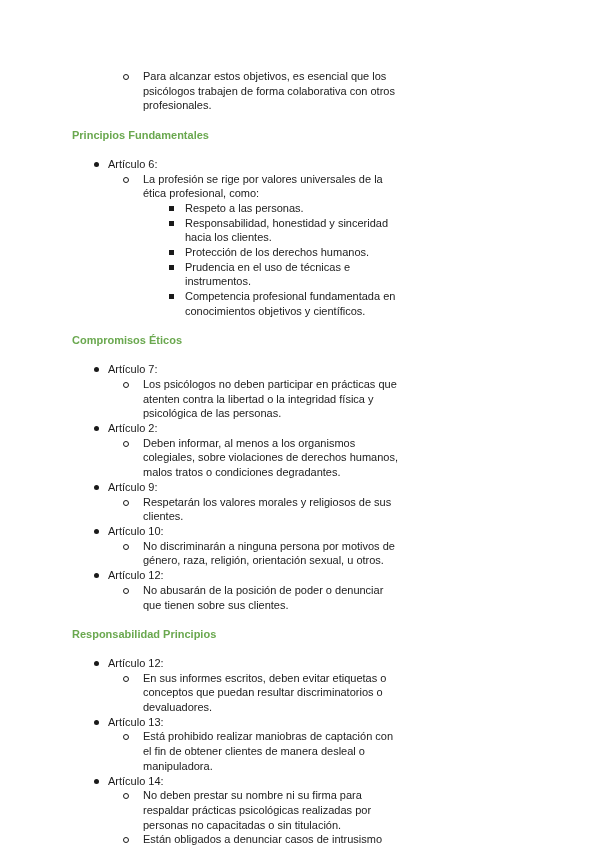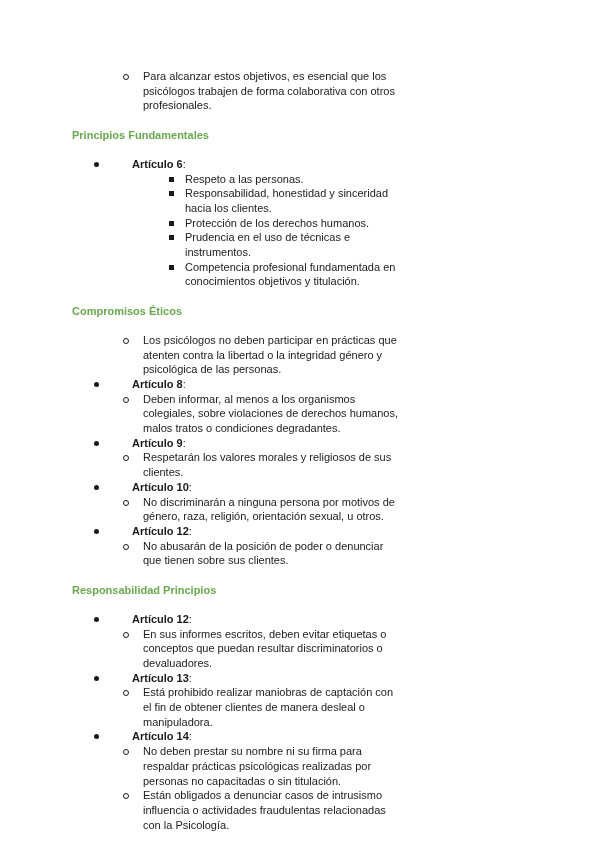--- a/index.html
+++ b/index.html
@@ -52,69 +52,77 @@
     background: transparent;
     border: 1px solid #1a1a1a;
     border-radius: 50%;
   }
   .l3 > .mk {
     left: 96.5px;
     width: 5px; height: 5px;
     background: #1a1a1a;
     border-radius: 0;
   }
-  .article-label { font-weight: bold; color: #1a1a1a; margin-left: 24px; }
+  .article-label { font-weight: normal; color: #1a1a1a; }
 </style>
 </head>
 <body>
 
 <div class="page">
 
   <div class="li l2">
     <span class="mk"></span>
     <span class="txt">Para alcanzar estos objetivos, es esencial que los psicólogos trabajen de forma colaborativa con otros profesionales.</span>
   </div>
 
   <h2 class="heading">Principios Fundamentales</h2>
 
   <div class="li l1">
     <span class="mk"></span>
     <span class="txt"><span class="article-label">Artículo 6</span><span>:</span></span>
+  </div>
+  <div class="li l2">
+    <span class="mk"></span>
+    <span class="txt">La profesión se rige por valores universales de la ética profesional, como:</span>
   </div>
   <div class="li l3">
     <span class="mk"></span>
     <span class="txt">Respeto a las personas.</span>
   </div>
   <div class="li l3">
     <span class="mk"></span>
     <span class="txt">Responsabilidad, honestidad y sinceridad hacia los clientes.</span>
   </div>
   <div class="li l3">
     <span class="mk"></span>
     <span class="txt">Protección de los derechos humanos.</span>
   </div>
   <div class="li l3">
     <span class="mk"></span>
     <span class="txt">Prudencia en el uso de técnicas e instrumentos.</span>
   </div>
   <div class="li l3">
     <span class="mk"></span>
-    <span class="txt">Competencia profesional fundamentada en conocimientos objetivos y titulación.</span>
+    <span class="txt">Competencia profesional fundamentada en conocimientos objetivos y científicos.</span>
   </div>
 
   <h2 class="heading">Compromisos Éticos</h2>
 
+  <div class="li l1">
+    <span class="mk"></span>
+    <span class="txt"><span class="article-label">Artículo 7</span><span>:</span></span>
+  </div>
   <div class="li l2">
     <span class="mk"></span>
-    <span class="txt">Los psicólogos no deben participar en prácticas que atenten contra la libertad o la integridad género y psicológica de las personas.</span>
+    <span class="txt">Los psicólogos no deben participar en prácticas que atenten contra la libertad o la integridad física y psicológica de las personas.</span>
   </div>
 
   <div class="li l1">
     <span class="mk"></span>
-    <span class="txt"><span class="article-label">Artículo 8</span><span>:</span></span>
+    <span class="txt"><span class="article-label">Artículo 2</span><span>:</span></span>
   </div>
   <div class="li l2">
     <span class="mk"></span>
     <span class="txt">Deben informar, al menos a los organismos colegiales, sobre violaciones de derechos humanos, malos tratos o condiciones degradantes.</span>
   </div>
 
   <div class="li l1">
     <span class="mk"></span>
     <span class="txt"><span class="article-label">Artículo 9</span><span>:</span></span>
   </div>

